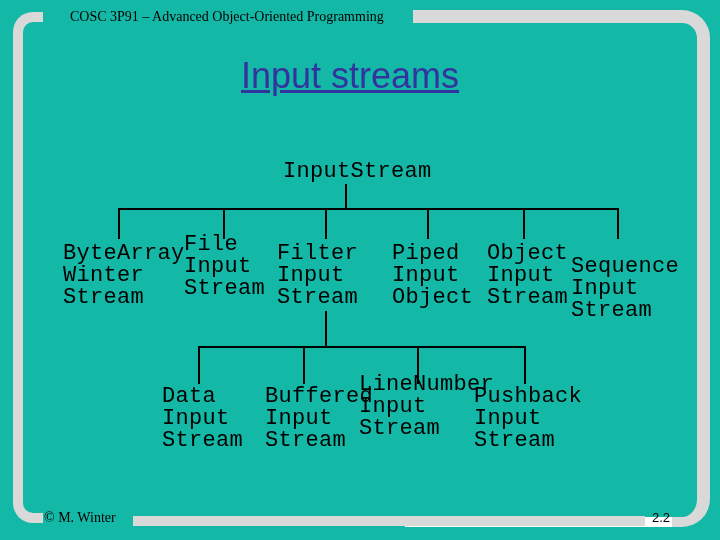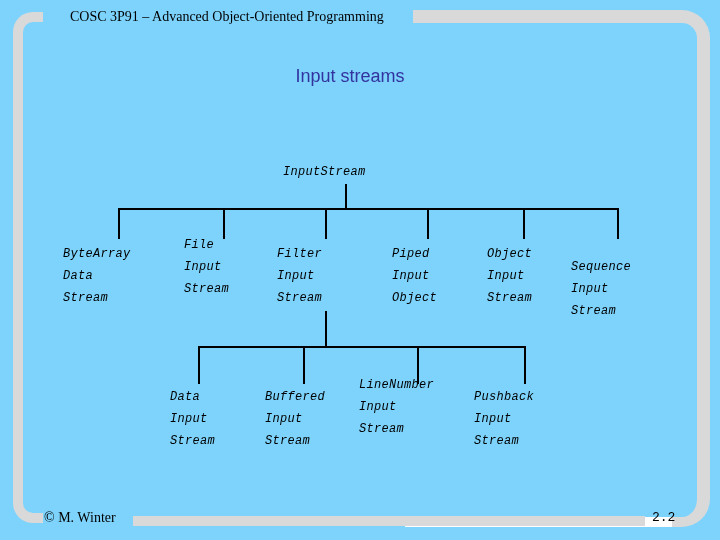--- a/index.html
+++ b/index.html
@@ -1,20 +1,20 @@
 <!DOCTYPE html>
 <html><head>
 <meta charset="utf-8">
 <style>
   html, body { margin: 0; padding: 0; background: #fff; }
   .slide {
     position: relative;
     width: 720px;
     height: 540px;
-    background: #7dd3fc;
+    background: #14b8a6;
     overflow: hidden;
     font-family: "Liberation Serif", serif;
   }
   
   .bracket-left {
     position: absolute;
     left: 13px; top: 12px;
     width: 30px; height: 511px;
     border-left: 10px solid #d9d9d9;
     border-top: 10px solid #d9d9d9;
@@ -53,50 +53,50 @@
     font-size: 14px;
     color: #000;
     white-space: nowrap;
   }
   .slide-title {
     position: absolute;
     left: 0; top: 59px;
     width: 700px;
     text-align: center;
     font-family: "Liberation Sans", sans-serif;
-    font-size: 18px;
+    font-size: 36px;
     line-height: 34px;
     color: #3333a0;
+    text-decoration: underline;
   }
   .node {
     position: absolute;
     font-family: "Liberation Mono", monospace;
-    font-size: 12px;
+    font-size: 22px;
     line-height: 22px;
     letter-spacing: 0.3px;
     color: #000;
     white-space: pre-line;
-    font-style: italic;
   }
   .tline {
     position: absolute;
     background: #000;
   }
   .copyright {
     position: absolute;
     left: 44px; top: 510px;
     font-family: "Liberation Serif", serif;
     font-size: 14px;
     color: #000;
     white-space: nowrap;
   }
   .page-number {
     position: absolute;
     left: 652px; top: 510px;
-    font-family: Liberation Mono, monospace;
+    font-family: Liberation Sans, sans-serif;
     font-size: 13px;
     color: #000;
     text-align: right;
   }
 </style>
 </head>
 <body>
 
 <div class="slide">
 
@@ -115,21 +115,21 @@
     <div class="tline" style="left:345px; top:184px; width:2px; height:25px;"></div>
     <div class="tline" style="left:118px; top:208px; width:501px; height:2px;"></div>
     <div class="tline" style="left:118px; top:208px; width:2px; height:31px;"></div>
     <div class="tline" style="left:223px; top:208px; width:2px; height:31px;"></div>
     <div class="tline" style="left:325px; top:208px; width:2px; height:31px;"></div>
     <div class="tline" style="left:427px; top:208px; width:2px; height:31px;"></div>
     <div class="tline" style="left:523px; top:208px; width:2px; height:31px;"></div>
     <div class="tline" style="left:617px; top:208px; width:2px; height:31px;"></div>
 
     <div class="node" style="left:63px;  top:243px;">ByteArray
-Data
+Winter
 Stream</div>
     <div class="node" style="left:184px; top:234px;">File
 Input
 Stream</div>
     <div class="node" style="left:277px; top:243px;">Filter
 Input
 Stream</div>
     <div class="node" style="left:392px; top:243px;">Piped
 Input
 Object</div>
@@ -140,21 +140,21 @@
 Input
 Stream</div>
 
     <div class="tline" style="left:325px; top:311px; width:2px; height:37px;"></div>
     <div class="tline" style="left:198px; top:346px; width:328px; height:2px;"></div>
     <div class="tline" style="left:198px; top:346px; width:2px; height:38px;"></div>
     <div class="tline" style="left:303px; top:346px; width:2px; height:38px;"></div>
     <div class="tline" style="left:417px; top:346px; width:2px; height:38px;"></div>
     <div class="tline" style="left:524px; top:346px; width:2px; height:38px;"></div>
 
-    <div class="node" style="left:170px; top:386px;">Data
+    <div class="node" style="left:162px; top:386px;">Data
 Input
 Stream</div>
     <div class="node" style="left:252px; top:386px;margin-left:13px;">Buffered
 Input
 Stream</div>
     <div class="node" style="left:359px; top:374px;">LineNumber
 Input
 Stream</div>
     <div class="node" style="left:474px; top:386px;">Pushback
 Input

